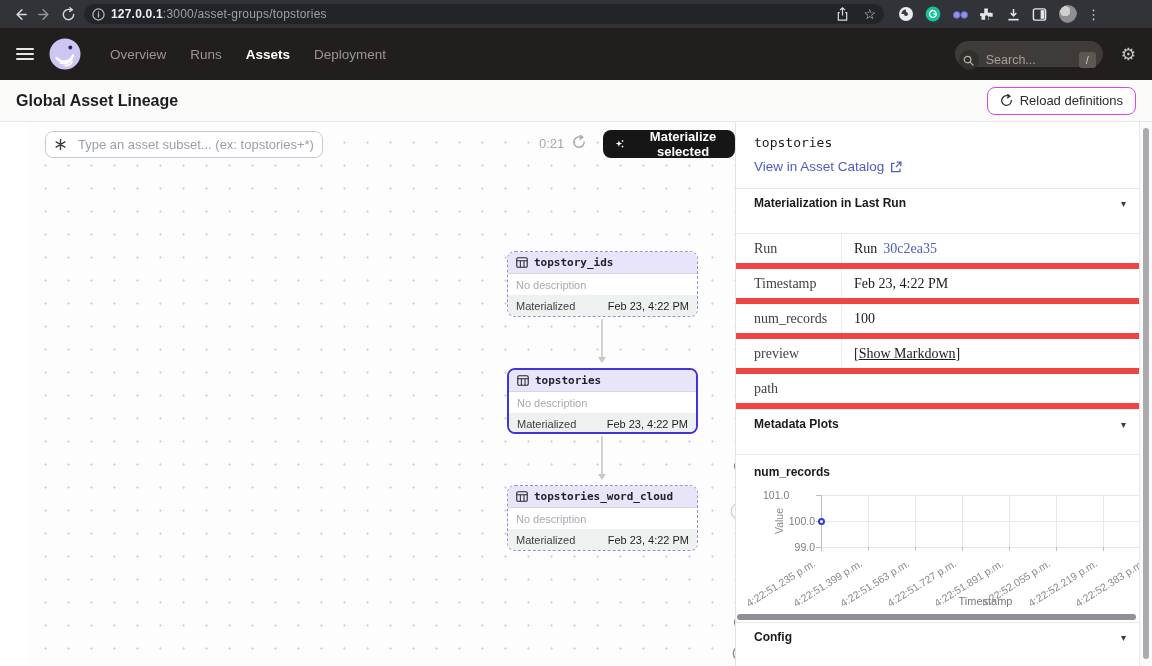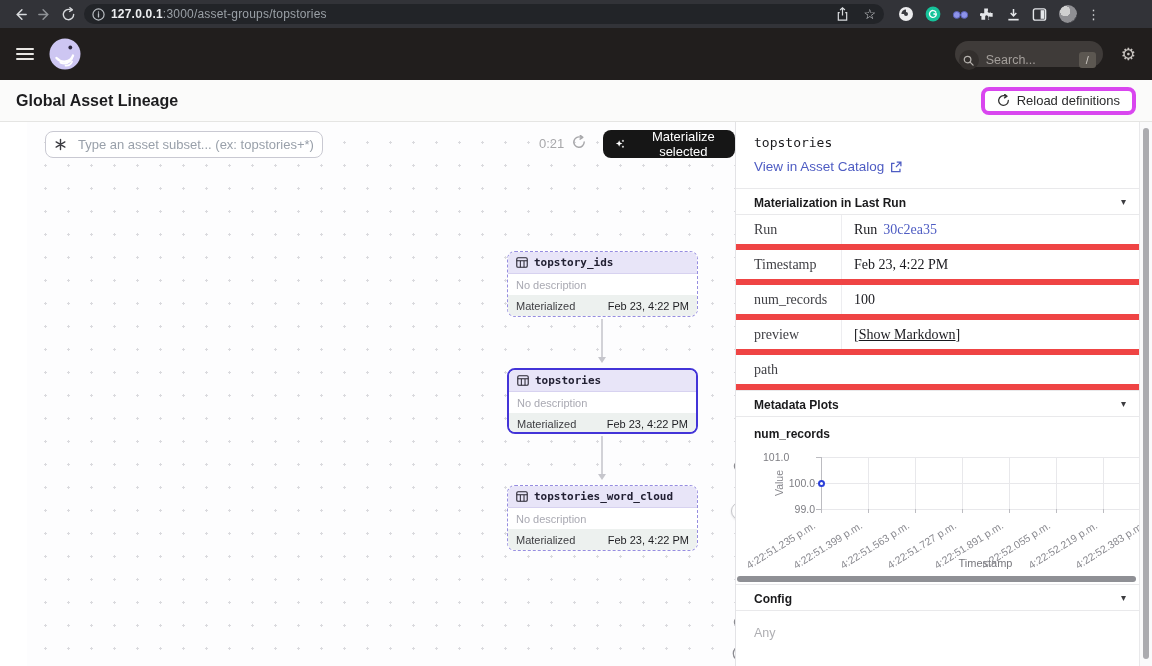--- a/index.html
+++ b/index.html
@@ -38,38 +38,38 @@
   .searchpill .sp { flex:1; }
   .slash { min-width:17px; height:16px; border-radius:3px; background:#5c5751; color:#cfcac4;
     font-size:11px; display:flex; align-items:center; justify-content:center; padding:0 4px; }
   .gear { font-size:17px; color:#c7c3bf; margin-left:18px; cursor:pointer; }
 
   
   .phead { height:42px; background:#fbfbfa; border-bottom:1px solid #e5e5e3; display:flex;
     align-items:center; padding:0 16px; }
   .ptitle { font-size:16px; font-weight:bold; color:#1d1d1f; }
   .phspacer { flex:1; }
-  .reloadbtn { height:28px; background:#fff; border:4px solid #d946ef; border-radius:8px;
+  .reloadbtn { height:28px; background:#fff; border:1px solid #d946ef; border-radius:8px;
     display:flex; align-items:center; gap:7px; padding:0 12px; font-size:13px; color:#2b2b2d; cursor:pointer; }
 
   
   .main { display:flex; height:544px; }
 
   
   .gpanel { position:relative; width:725px; height:100%; background:#fdfdfe;
     background-image:radial-gradient(#dadade 1.1px, transparent 1.2px);
     background-size:23px 23px; background-position:7px 9px; overflow:hidden;margin-left:27px; }
   .filterbox { position:absolute; left:18px; top:9px; width:278px; height:27px; border:1px solid #c9c9d2;
     border-radius:8px; background:#fff; font-size:13px; color:#3c3c40; padding:0 8px 0 32px; outline:none; }
   .filterbox::placeholder { color:#99a0aa; }
   .filtericon { position:absolute; left:27px; top:16px; pointer-events:none; }
   .timer { position:absolute; left:512px; top:14px; font-size:13px; color:#a7a7aa; }
   .refresh { position:absolute; left:545px; top:13px; cursor:pointer; }
   .matbtn { position:absolute; left:576px; top:8px; height:28px; background:#161616; color:#fff;
-    border:none; border-radius:8px; font-size:13px; font-weight:400; display:flex; align-items:center;
+    border:none; border-radius:8px; font-size:13px; font-weight:700; display:flex; align-items:center;
     gap:19px; padding:0 12px; cursor:pointer; font-family:"Liberation Sans", sans-serif; }
 
   .node { position:absolute; left:480px; width:191px; height:66px; border-radius:8px; background:#fff;
     border:1px dashed #968de0; overflow:hidden; cursor:pointer; }
   .node.selected { border:2px solid #4334d8; }
   .nhead { display:flex; align-items:center; gap:6px; height:22px; padding:0 8px; background:#e8e5f8;
     border-bottom:1px solid #d7d2f0; font-family:"DejaVu Sans Mono", monospace; font-size:11px;
     font-weight:bold; color:#222033; }
   .nbody { height:21px; padding:0 8px; display:flex; align-items:center; font-size:11px; color:#a9a9b2; background:#fff; }
   .nfoot { height:21px; padding:0 8px; display:flex; align-items:center; justify-content:space-between;
@@ -84,21 +84,21 @@
   .ztrack { position:absolute; left:710px; top:362px; width:7px; height:128px; background:#e6e6e9; border-radius:4px; }
   .zhandle { position:absolute; left:704px; top:380px; width:18px; height:18px; border-radius:50%;
     background:#fdfdfd; border:1px solid #c6c6cb; box-shadow:0 1px 2px rgba(0,0,0,.12); cursor:grab; }
 
   
   .dpanel { position:relative; width:427px; height:100%; background:#fff; border-left:1px solid #e3e3e6; overflow:hidden; }
   .dhead { padding:13px 18px 13px; }
   .aname { font-family:"DejaVu Sans Mono", monospace; font-size:13px; color:#1b1b1e; margin-bottom:7px; }
   .cataloglink { display:inline-flex; align-items:center; gap:6px; font-size:13.5px; color:#4e5cc3;
     text-decoration:none; cursor:pointer; }
-  .sech { display:flex; align-items:flex-start; justify-content:space-between; padding:7px 26px 4px 18px;
+  .sech { display:flex; align-items:center; justify-content:space-between; padding:7px 26px 23px 18px;
     border-top:1px solid #e9e9eb; border-bottom:1px solid #e9e9eb; cursor:pointer; }
   .sech .t { font-size:12px; font-weight:bold; color:#1a1a1c; }
   .caret { font-size:10px; color:#3d3d40; }
   .kvrow { display:flex; align-items:stretch; height:35px; border-bottom:6px solid #ef4444;
     font-family:Liberation Serif, serif; font-size:14px; margin-right:13px; }
   .kvkey { width:105px; padding-left:18px; display:flex; align-items:center; color:#3f3f44; }
   .kvval { flex:1; border-left:1px solid #ededf0; padding:0 12px; display:flex; align-items:center;
     gap:6px; color:#1a1a1f; white-space:nowrap; overflow:hidden; }
   .runlink { color:#4e5cc3; text-decoration:none; cursor:pointer; }
   .darklink { color:#1a1a1f; text-decoration:underline; cursor:pointer; }
@@ -198,20 +198,26 @@
       <div></div>
     </div>
   <div class="dlogo">
     <svg width="34" height="34" viewBox="0 0 34 34">
       <circle cx="17" cy="17" r="15.5" fill="#cdc6f2"></circle>
       <path d="M8.5 21c5 5.6 14 4.6 16.5-2.4" stroke="#fff" stroke-width="2.4" fill="none" stroke-linecap="round"></path>
       <path d="M12.5 25.5c4.2 2.3 9.5.4 11.4-3.8" stroke="#fff" stroke-width="2" fill="none" stroke-linecap="round"></path>
       <path d="M17.5 28.6c3.1.2 5.6-1.7 6.6-4" stroke="#fff" stroke-width="1.7" fill="none" stroke-linecap="round"></path>
       <circle cx="22.3" cy="10.5" r="1.9" fill="#2c2740"></circle>
     </svg>
+  </div>
+  <div class="dlinks">
+    <a class="dlink">Overview</a>
+    <a class="dlink">Runs</a>
+    <a class="dlink active">Assets</a>
+    <a class="dlink">Deployment</a>
   </div>
   <div class="dspacer"></div>
   <div class="searchpill">
     <span class="mag">
       <svg width="11" height="11" viewBox="0 0 12 12">
           <circle cx="5" cy="5" r="3.6" stroke="#b5b1ad" stroke-width="1.4" fill="none"></circle>
           <path d="M7.8 7.8 11 11" stroke="#b5b1ad" stroke-width="1.4" stroke-linecap="round"></path>
         </svg>
     </span>
     <span class="ph">Search...</span>

